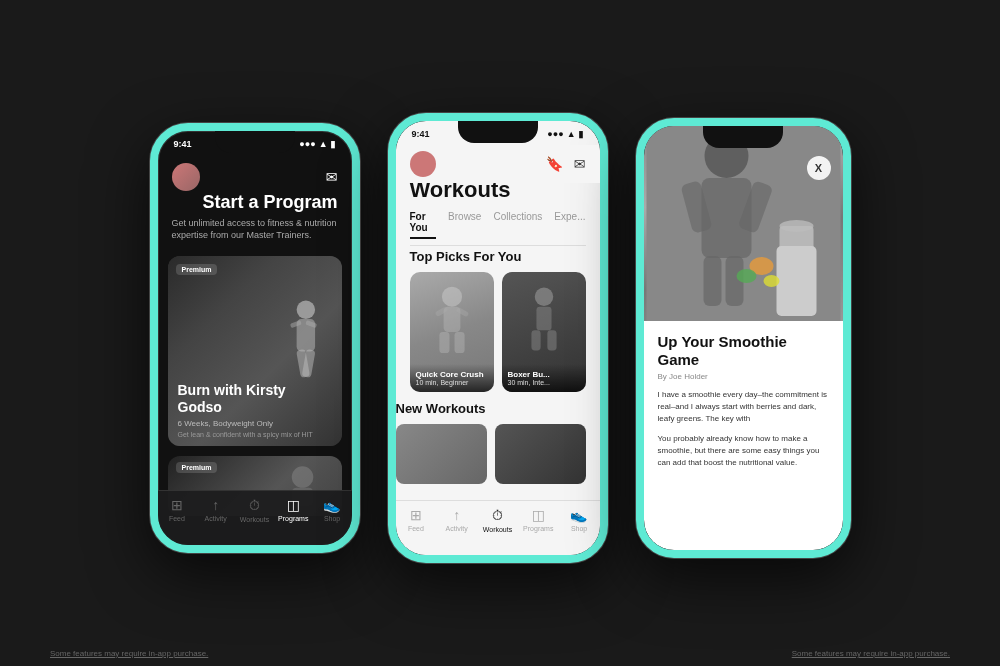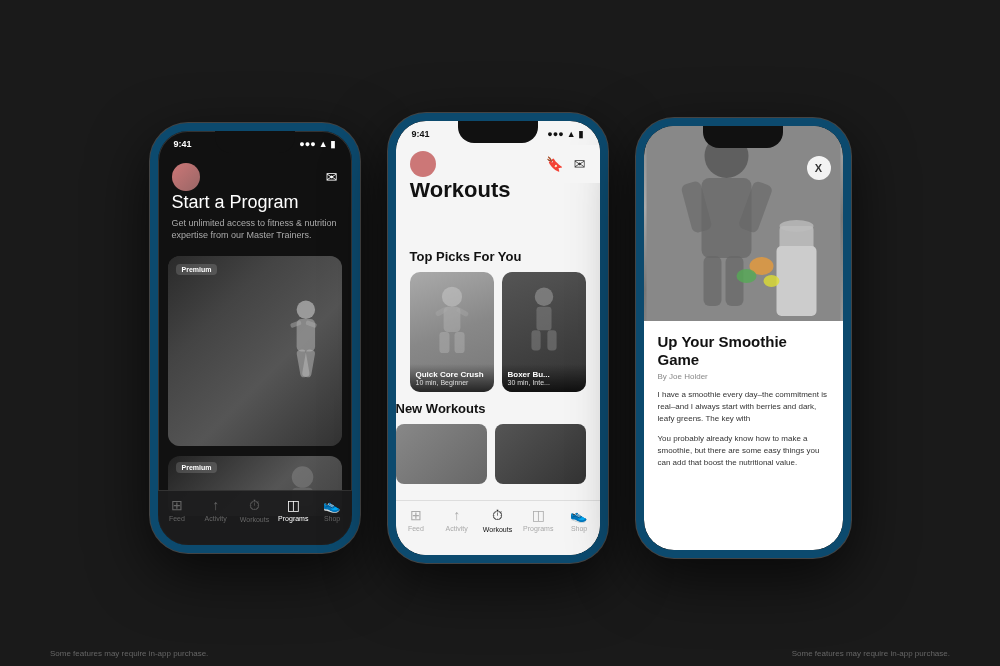--- a/index.html
+++ b/index.html
@@ -23,21 +23,21 @@
       padding: 20px 30px 10px;
       width: 100%;
     }
 
     
     .phone {
       width: 210px;
       height: 430px;
       background: #111;
       border-radius: 38px;
-      border: 8px solid #0c4a6e;
+      border: 8px solid #5eead4;
       box-shadow: 0 0 0 1px #444, inset 0 0 0 1px #333, 0 20px 60px rgba(0,0,0,0.7);
       position: relative;
       overflow: hidden;
       flex-shrink: 0;
     }
 
     .phone::before {
       content: '';
       position: absolute;
       top: 0;
@@ -108,23 +108,24 @@
     .phone1-title {
       position: absolute;
       top: 62px;
       left: 14px;
       right: 14px;
       z-index: 5;
     }
 
     .phone1-title h1 {
       font-size: 18px;
-      font-weight: 400;
+      font-weight: 700;
       color: #fff;
       line-height: 1.1;
+      text-align: right;
     }
 
     .phone1-title p {
       font-size: 9px;
       color: #aaa;
       margin-top: 4px;
       line-height: 1.4;
     }
 
     
@@ -529,20 +530,21 @@
       display: flex;
       justify-content: space-between;
       padding: 0 50px;
     }
 
     .footer-note {
       font-size: 8px;
       color: #666;
       text-align: center;
       max-width: 200px;
+      text-decoration: underline;
     }
 
     
     .gym-rings {
       position: absolute;
       top: 160px;
       left: 15px;
       display: flex;
       gap: 2px;
     }
@@ -593,20 +595,25 @@
           <svg class="fitness-figure" viewBox="0 0 80 130" xmlns="http://www.w3.org/2000/svg">
             <ellipse cx="55" cy="15" rx="10" ry="10" fill="#ccc" opacity="0.6"></ellipse>
             <rect x="45" y="25" width="20" height="35" rx="5" fill="#bbb" opacity="0.5"></rect>
             <rect x="38" y="28" width="12" height="5" rx="2" fill="#aaa" opacity="0.5" transform="rotate(-20,44,30)"></rect>
             <rect x="55" y="28" width="12" height="5" rx="2" fill="#aaa" opacity="0.5" transform="rotate(20,61,30)"></rect>
             <rect x="47" y="58" width="10" height="30" rx="4" fill="#bbb" opacity="0.5" transform="rotate(-10,52,73)"></rect>
             <rect x="53" y="58" width="10" height="30" rx="4" fill="#bbb" opacity="0.5" transform="rotate(10,58,73)"></rect>
           </svg>
         </div>
         <div class="card-hero-badge">Premium</div>
+        <div class="card-hero-text">
+          <h2>Burn with Kirsty Godso</h2>
+          <p>6 Weeks, Bodyweight Only</p>
+          <p class="sub">Get lean &amp; confident with a spicy mix of HIT</p>
+        </div>
       </div>
 
       <div class="card-small">
         <div class="card-small-bg">
           
           <svg width="100%" height="100%" viewBox="0 0 194 60" xmlns="http://www.w3.org/2000/svg">
             <ellipse cx="150" cy="20" rx="12" ry="12" fill="#888" opacity="0.5"></ellipse>
             <rect x="138" y="32" width="24" height="20" rx="5" fill="#777" opacity="0.5"></rect>
           </svg>
         </div>
@@ -653,20 +660,26 @@
       <div class="phone2-header">
         <div class="avatar-circle-dark"></div>
         <div style="display:flex;gap:10px;">
           <span style="font-size:14px; color:#333;">🔖</span>
           <span style="font-size:14px; color:#333;">✉</span>
         </div>
       </div>
 
       <div class="phone2-title-area">
         <h1>Workouts</h1>
+        <div class="phone2-tabs">
+          <span class="phone2-tab active">For You</span>
+          <span class="phone2-tab">Browse</span>
+          <span class="phone2-tab">Collections</span>
+          <span class="phone2-tab">Expe...</span>
+        </div>
       </div>
 
       <div class="phone2-section">
         <h3>Top Picks For You</h3>
         <div class="workout-cards-row">
           <div class="workout-card">
             <div class="workout-card-bg card-a">
               <svg width="100%" height="100%" viewBox="0 0 100 120" xmlns="http://www.w3.org/2000/svg">
                 <ellipse cx="50" cy="18" rx="12" ry="12" fill="#ccc" opacity="0.5"></ellipse>
                 <rect x="40" y="30" width="20" height="30" rx="5" fill="#bbb" opacity="0.4"></rect>

